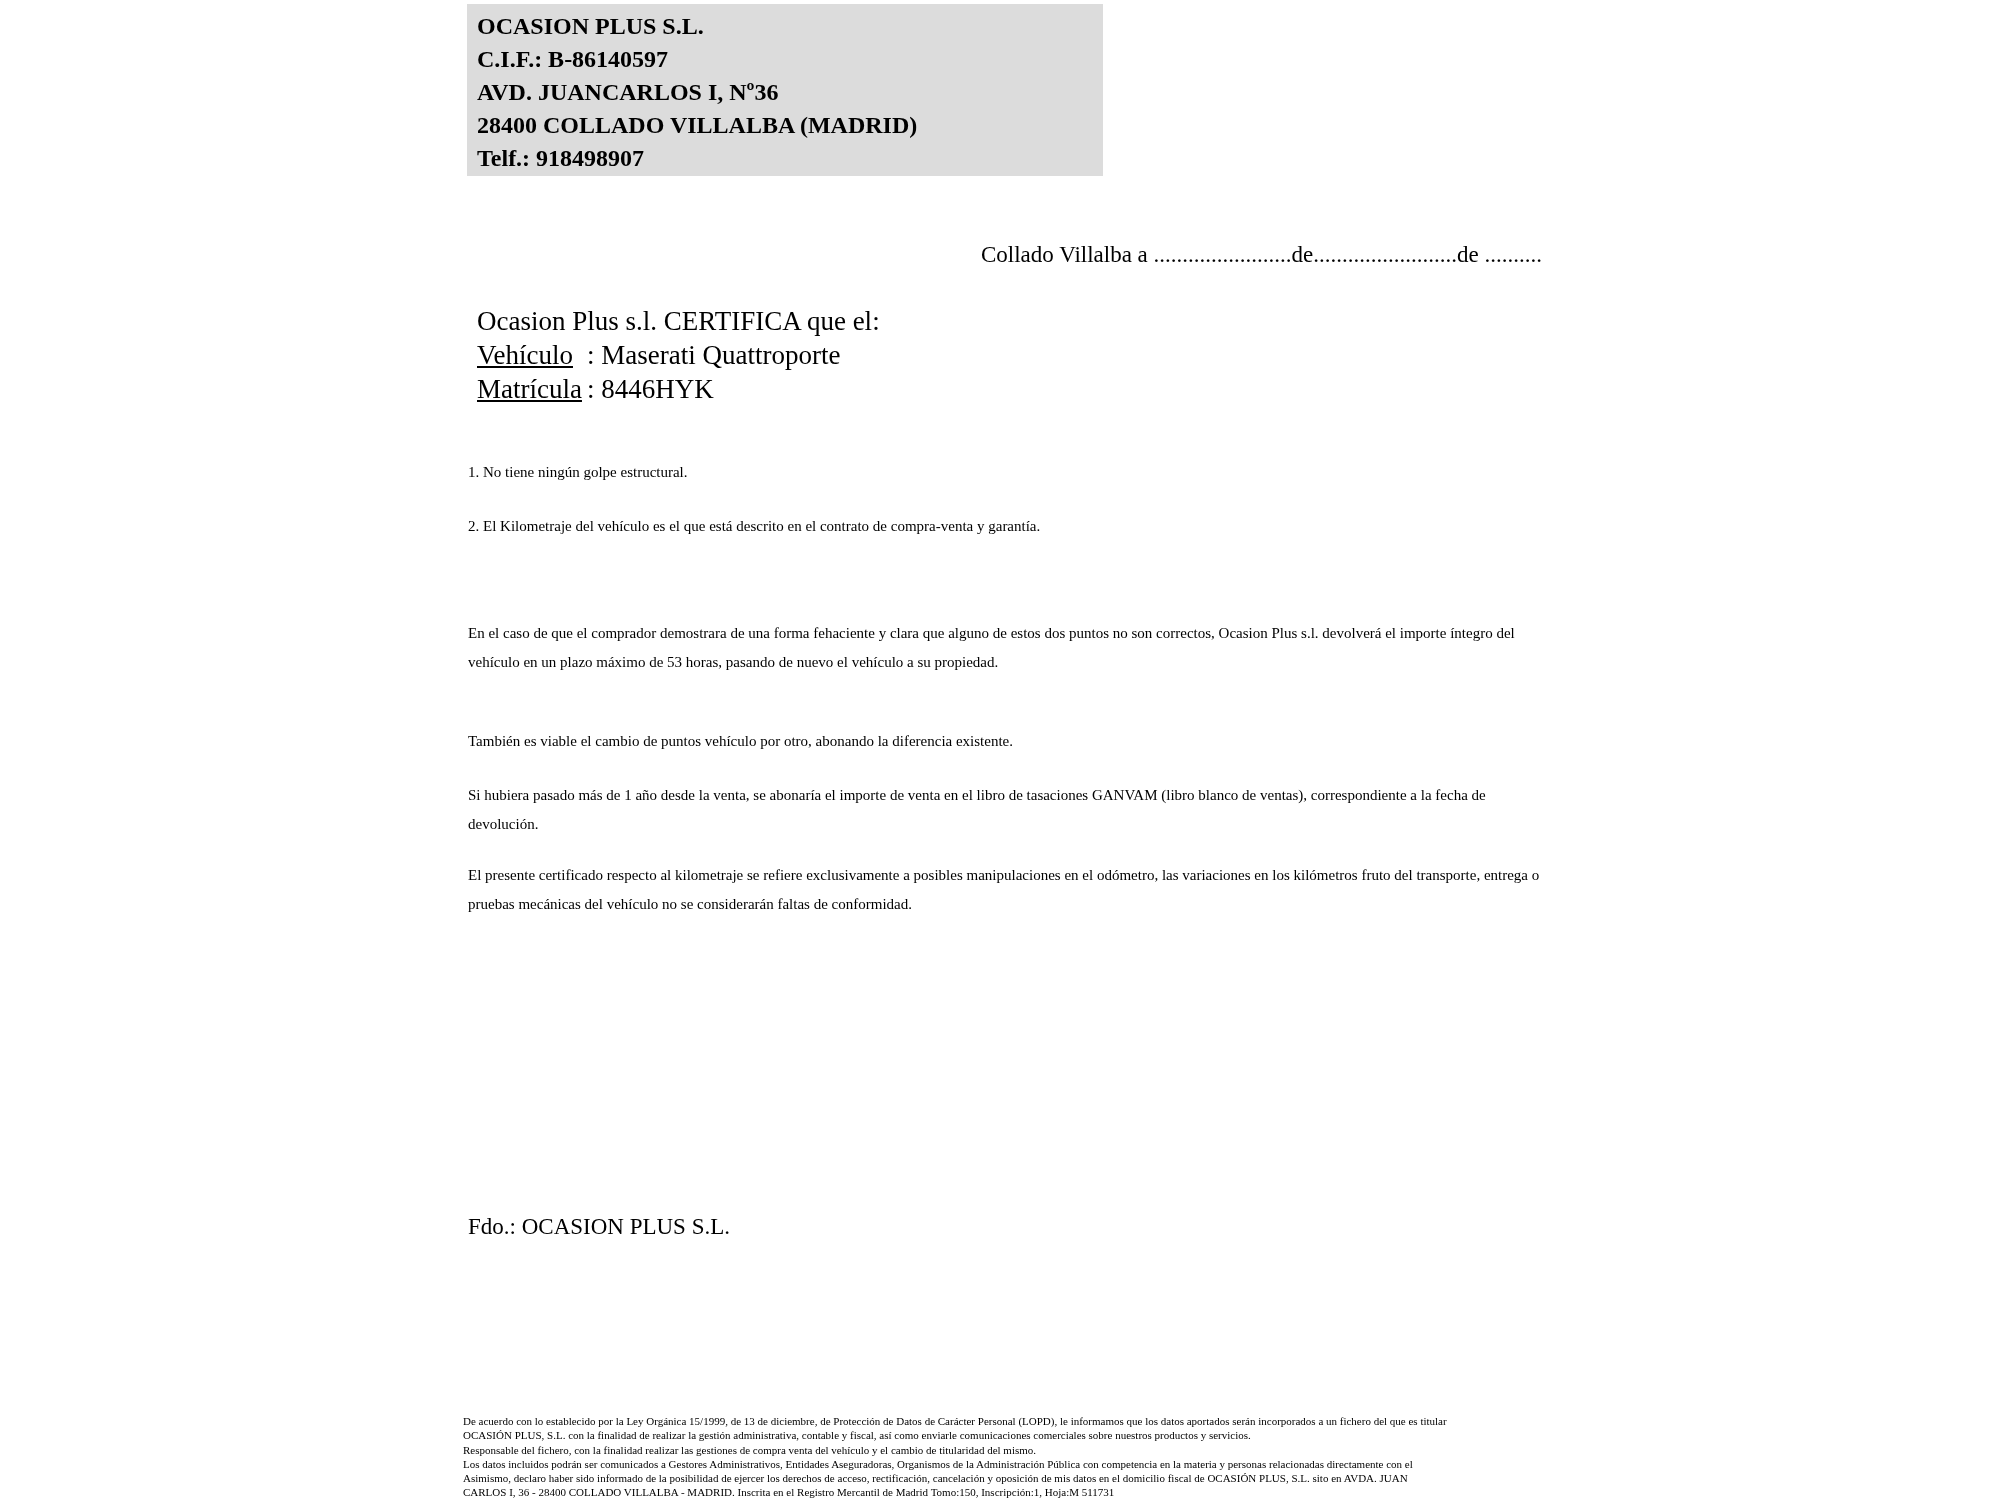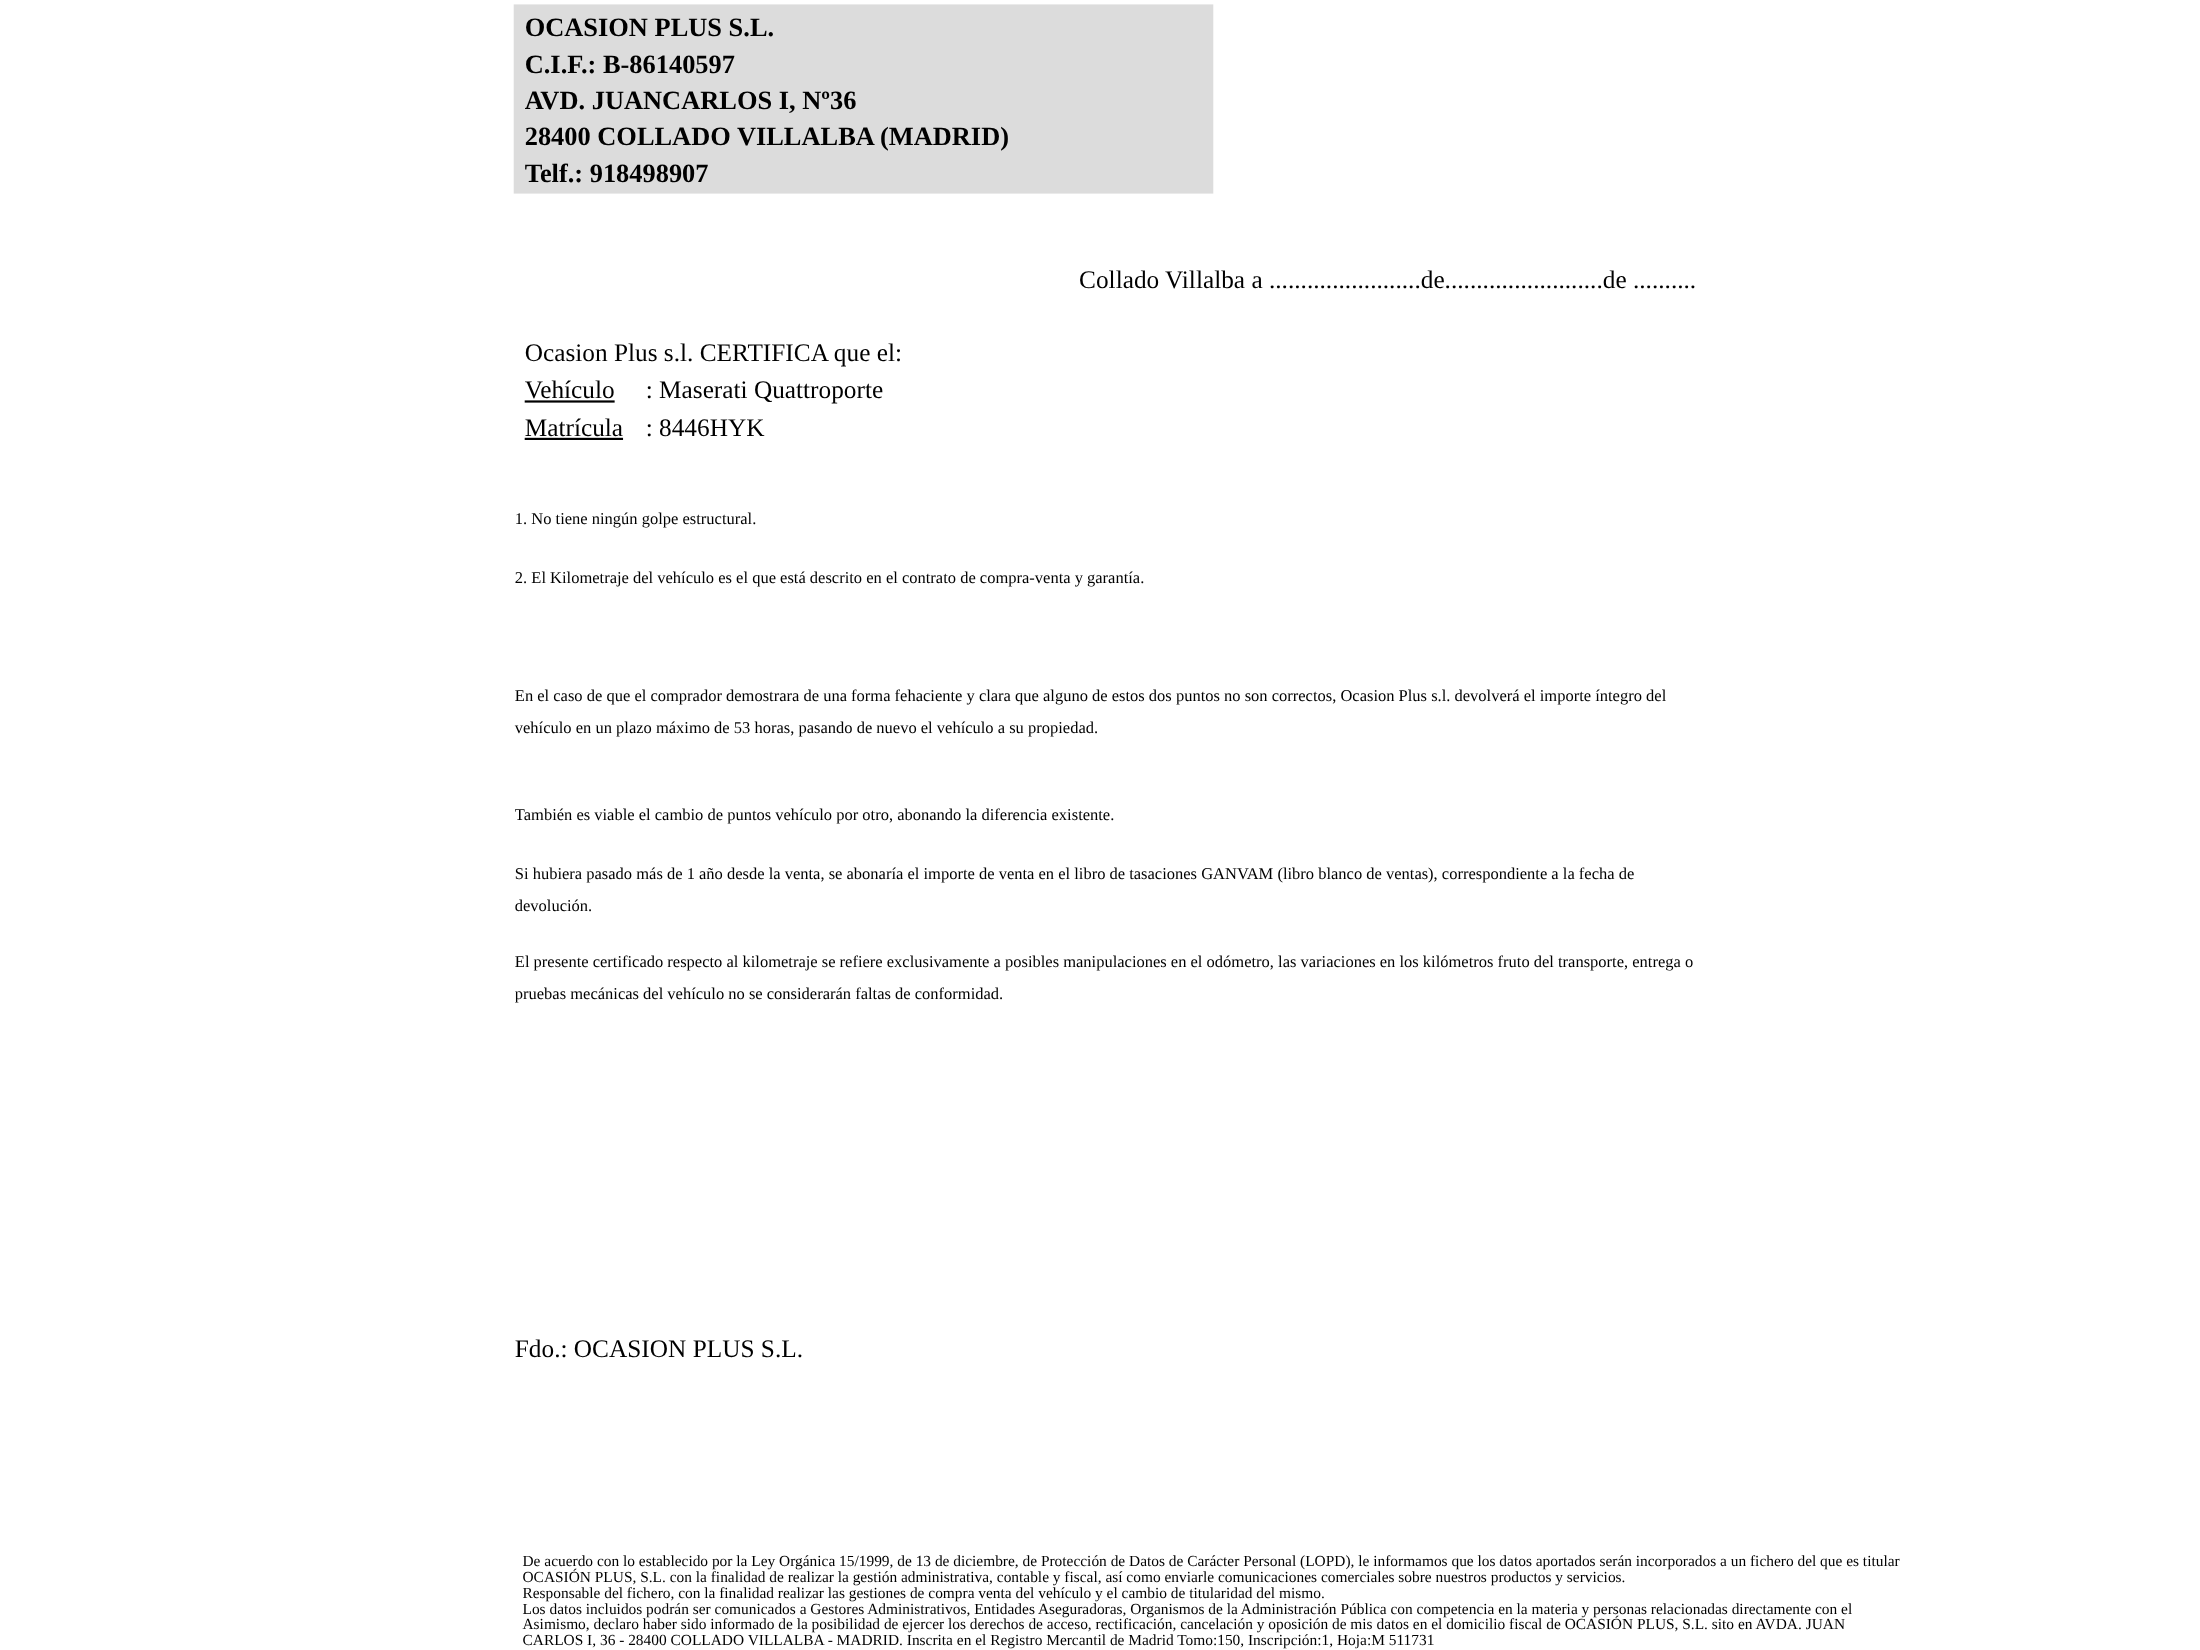--- a/index.html
+++ b/index.html
@@ -34,21 +34,21 @@
     top: 242px;
     width: 1075px;
     font-size: 23px;
     text-align: right;
     white-space: nowrap;
   }
   .certify-block {
     position: absolute;
     left: 477px;
     top: 304px;
-    font-size: 23px;
+    font-size: 27px;
     line-height: 34px;
   }
   .field-row { white-space: nowrap; }
   .field-label-cell {
     display: inline-block;
     min-width: 110px;
   }
   .field-label-cell u { text-decoration: underline; }
   .body-par {
     position: absolute;
@@ -67,23 +67,22 @@
     position: absolute;
     left: 468px;
     top: 1214px;
     font-size: 23px;
   }
   .footer {
     position: absolute;
     left: 463px;
     top: 1414px;
     width: 1110px;
-    font-size: 14px;
+    font-size: 11px;
     line-height: 14.3px;
-    margin-left: 12px;
   }
   .footer .fline { white-space: nowrap; }
 </style>
 </head>
 <body>
 
 <div class="page">
 
   <div class="header-box">
     <div class="hline">OCASION PLUS S.L.</div>

